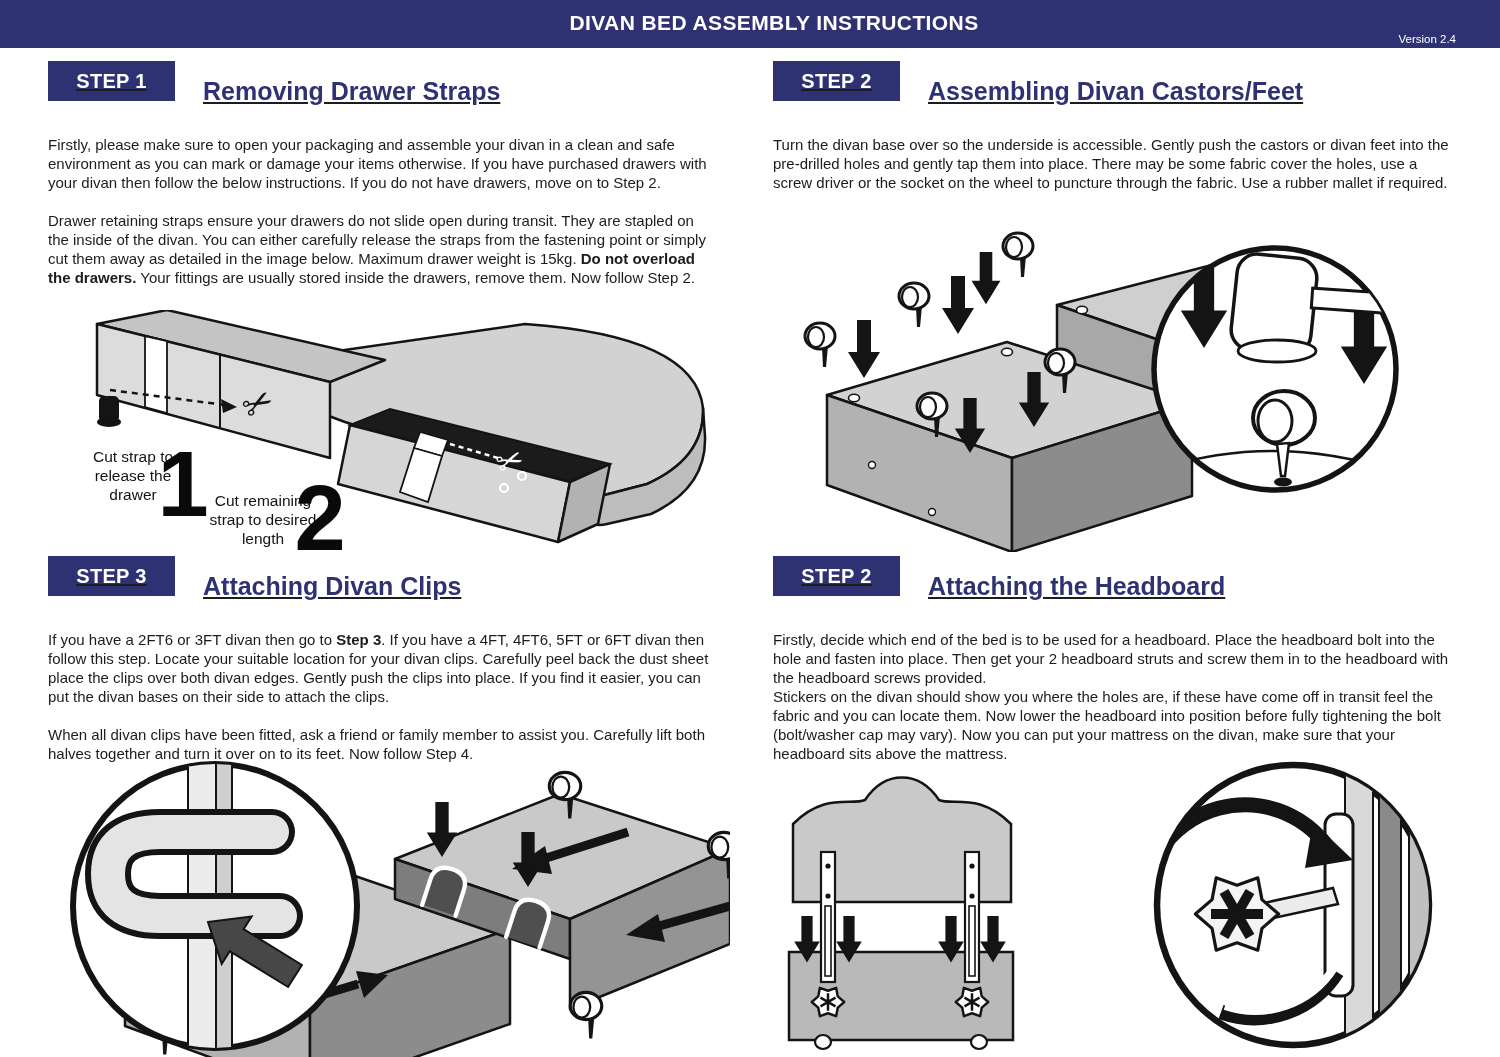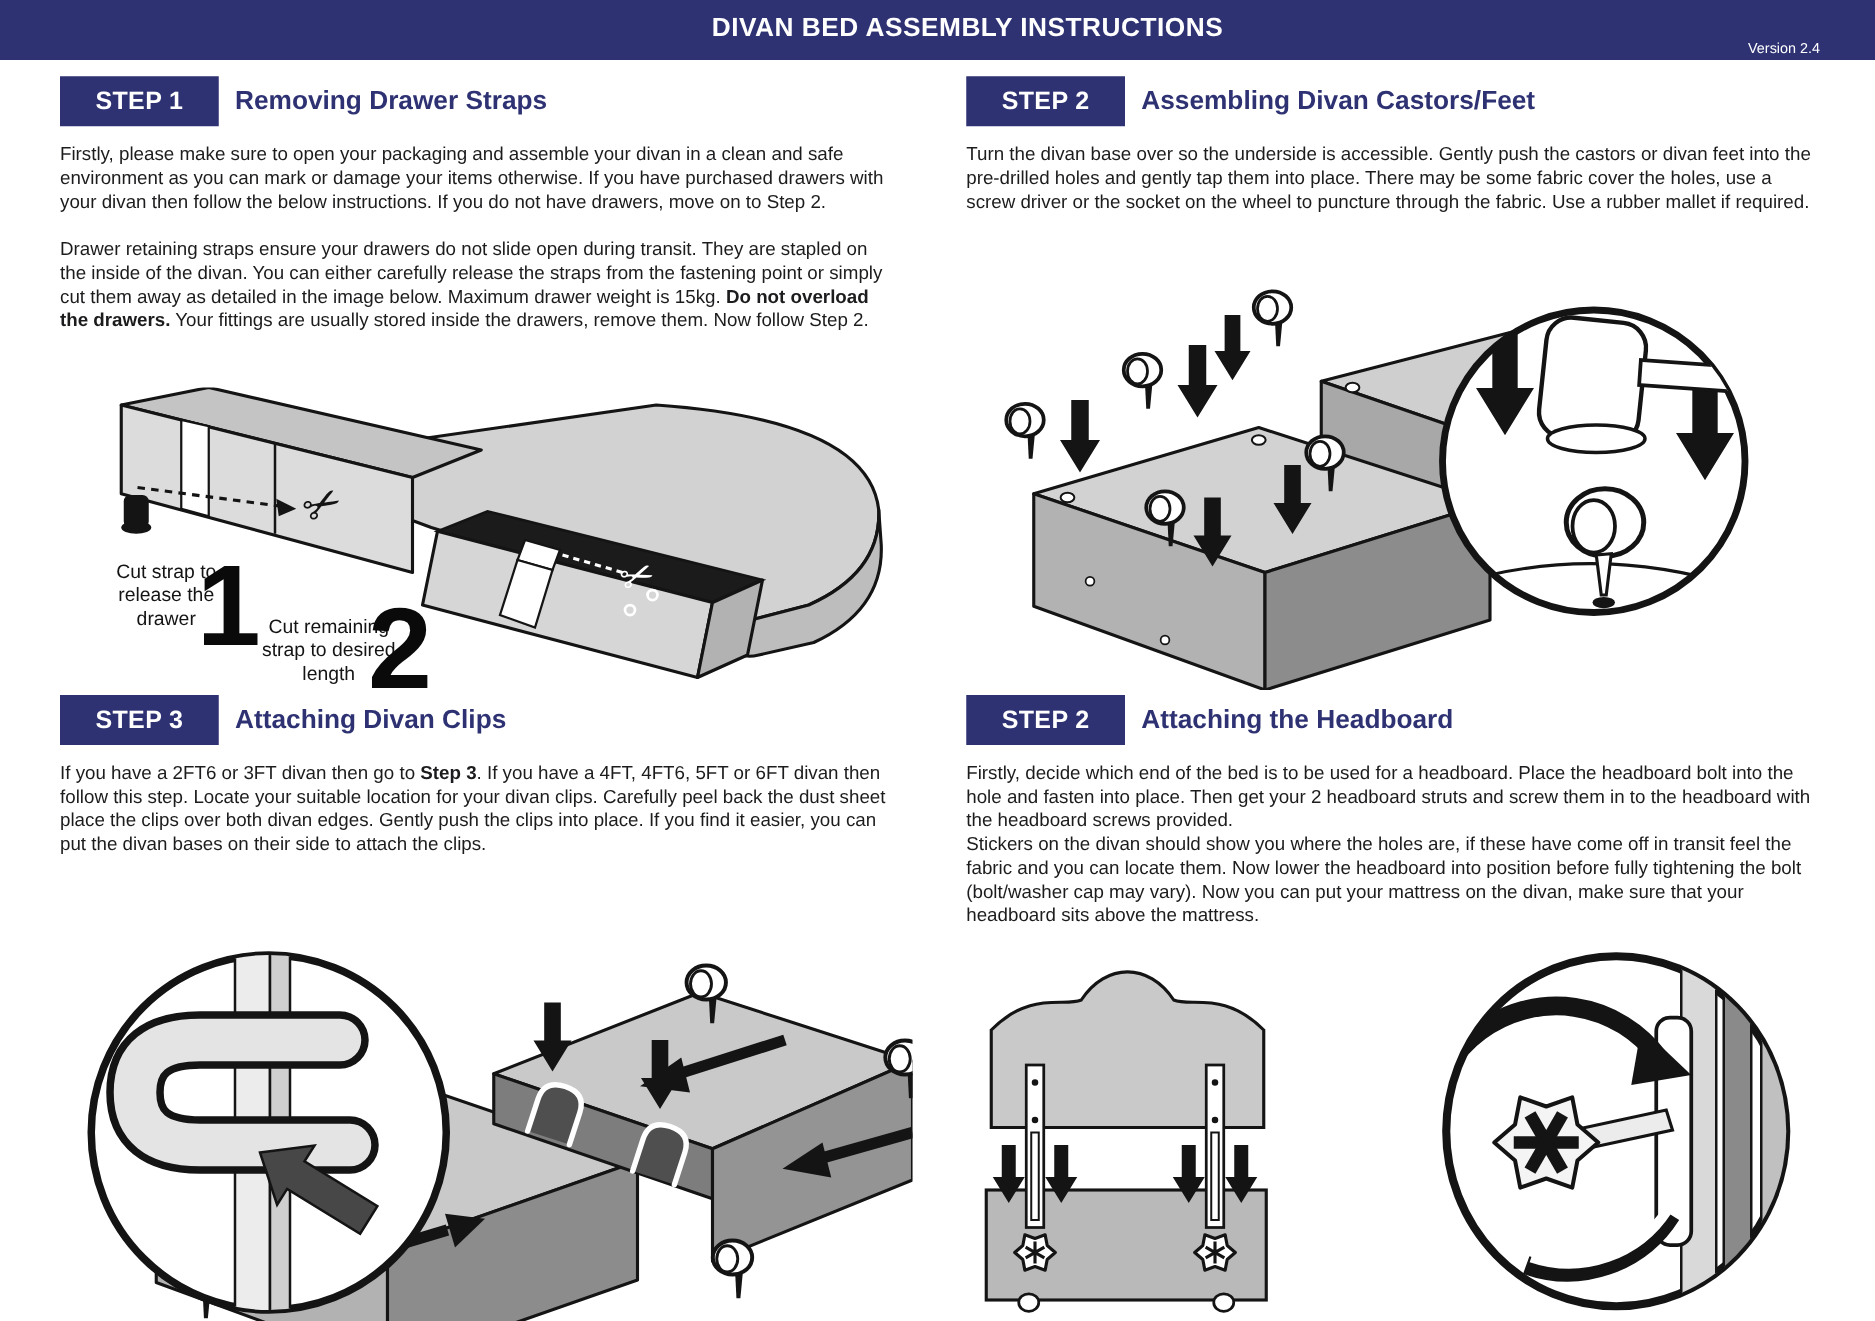--- a/index.html
+++ b/index.html
@@ -3,25 +3,25 @@
 <meta charset="utf-8">
 <style>
   html,body{margin:0;padding:0;background:#ffffff;}
   .page{position:relative;width:1500px;height:1057px;background:#ffffff;overflow:hidden;
         font-family:"Liberation Sans",sans-serif;color:#1c1c1e;}
   .topbar{position:absolute;left:0;top:0;width:1500px;height:48px;background:#2e3273;}
   .topbar .title{position:absolute;left:0;right:0;top:11px;text-align:center;color:#ffffff;
         font-size:21px;font-weight:bold;letter-spacing:.4px;padding-left:48px;}
   .topbar .version{position:absolute;right:44px;bottom:3px;color:#ffffff;font-size:11.5px;}
   .sec{position:absolute;}
-  .steprow{display:flex;align-items:center;gap:12px;margin:0 0 13px 0;}
+  .steprow{display:flex;align-items:flex-start;gap:12px;margin:0 0 13px 0;text-decoration:underline;}
   .badge{background:#2e3273;color:#ffffff;width:127px;height:40px;flex:0 0 auto;
          display:flex;align-items:center;justify-content:center;
          font-size:20px;font-weight:bold;letter-spacing:.3px;}
-  .steptitle{color:#2e3273;font-size:21px;font-weight:bold;margin:1px;}
+  .steptitle{color:#2e3273;font-size:25px;font-weight:bold;margin:16px;}
   .body{font-size:15px;line-height:19px;margin:0 0 19px 0;color:#1c1c1e;}
   .body.tight{margin-bottom:0;}
   .fig{position:absolute;}
   svg text{font-family:"Liberation Sans",sans-serif;}
   svg .glyph{font-family:"DejaVu Sans",sans-serif;}
 </style>
 </head>
 <body>
 
 <div class="page">
@@ -67,20 +67,21 @@
     </div>
     <p class="body tight">Turn the divan base over so the underside is accessible. Gently push the castors or divan feet into the pre-drilled holes and gently tap them into place. There may be some fabric cover the holes, use a screw driver or the socket on the wheel to puncture through the fabric. Use a rubber mallet if required.</p>
   </section>
 
   <section class="sec" style="left:48px;top:556px;width:668px;">
     <div class="steprow">
       <div class="badge">STEP 3</div>
       <h2 class="steptitle">Attaching Divan Clips</h2>
     </div>
     <p class="body"><span>If you have a 2FT6 or 3FT divan then go to </span><strong>Step 3</strong><span>. If you have a 4FT, 4FT6, 5FT or 6FT divan then follow this step. Locate your suitable location for your divan clips. Carefully peel back the dust sheet place the clips over both divan edges. Gently push the clips into place. If you find it easier, you can put the divan bases on their side to attach the clips.</span></p>
+    <p class="body">When all divan clips have been fitted, ask a friend or family member to assist you. Carefully lift both halves together and turn it over on to its feet. Now follow Step 4.</p>
   </section>
 
   <section class="sec" style="left:773px;top:556px;width:683px;">
     <div class="steprow">
       <div class="badge">STEP 2</div>
       <h2 class="steptitle">Attaching the Headboard</h2>
     </div>
     <p class="body tight">Firstly, decide which end of the bed is to be used for a headboard. Place the headboard bolt into the hole and fasten into place. Then get your 2 headboard struts and screw them in to the headboard with the headboard screws provided.</p>
     <p class="body">Stickers on the divan should show you where the holes are, if these have come off in transit feel the fabric and you can locate them. Now lower the headboard into position before fully tightening the bolt (bolt/washer cap may vary). Now you can put your mattress on the divan, make sure that your headboard sits above the mattress.</p>
   </section>

